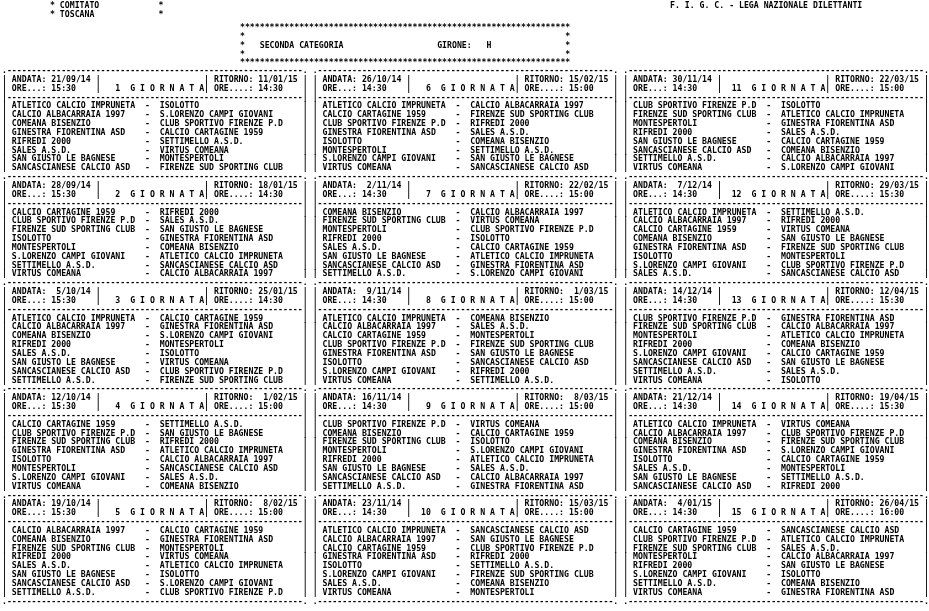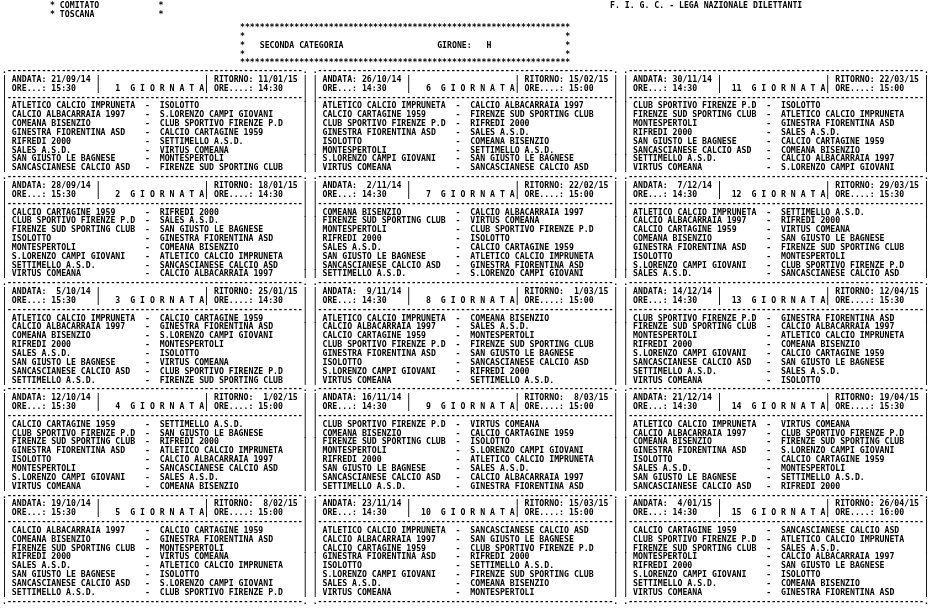--- a/index.html
+++ b/index.html
@@ -6,21 +6,21 @@
   .page{
     position:relative;
     width:929px;height:611px;
     background:#ffffff;color:#000000;
     font-family:"DejaVu Sans Mono", monospace;
     font-size:8.2px;line-height:8.85px;font-weight:700;
     overflow:hidden;
   }
   pre{margin:0;padding:0;font:inherit;white-space:pre;}
   .comitato{position:absolute;left:2px;top:1px;margin-left:48px;}
-  .federation{position:absolute;left:610px;top:1px;}
+  .federation{position:absolute;left:670px;top:1px;}
   .titlebox{position:absolute;left:240px;top:23px;}
   .grid{position:absolute;left:2px;top:66px;display:flex;gap:5px;}
   .col{display:flex;flex-direction:column;}
 </style>
 </head>
 <body>
 
 <div class="page">
   <pre class="comitato" id="comitato-block">* COMITATO            *
 * TOSCANA             *</pre>

